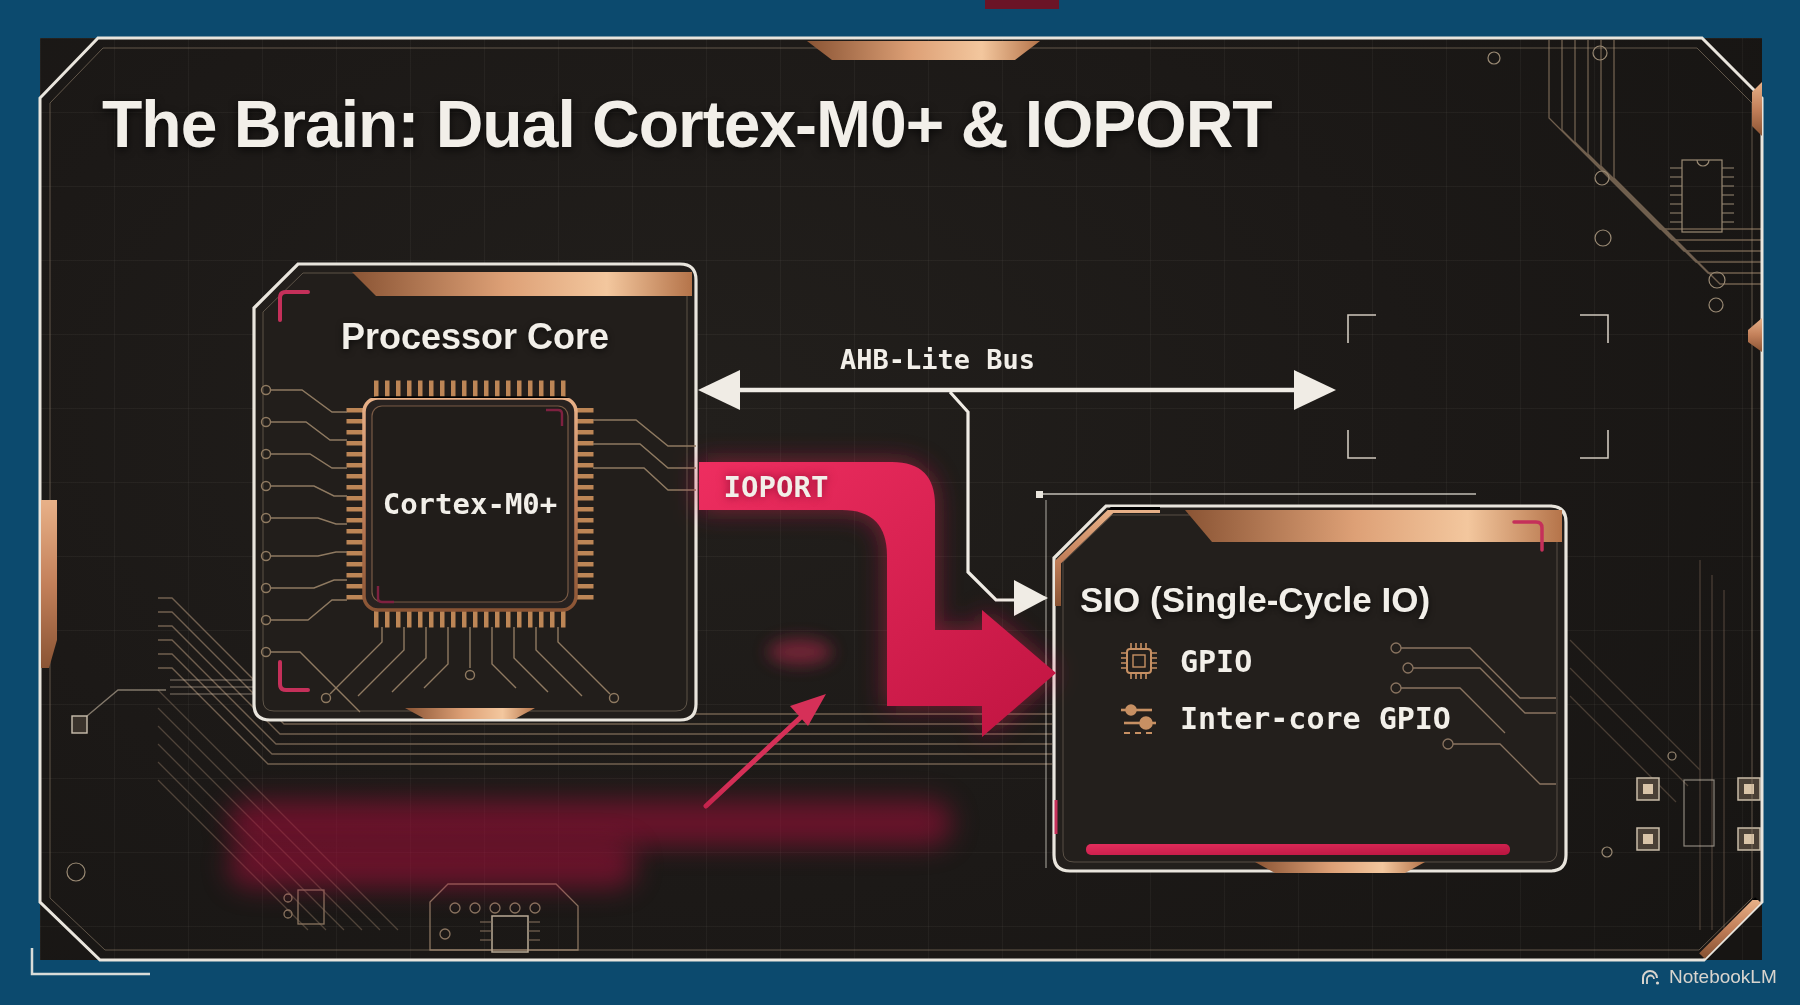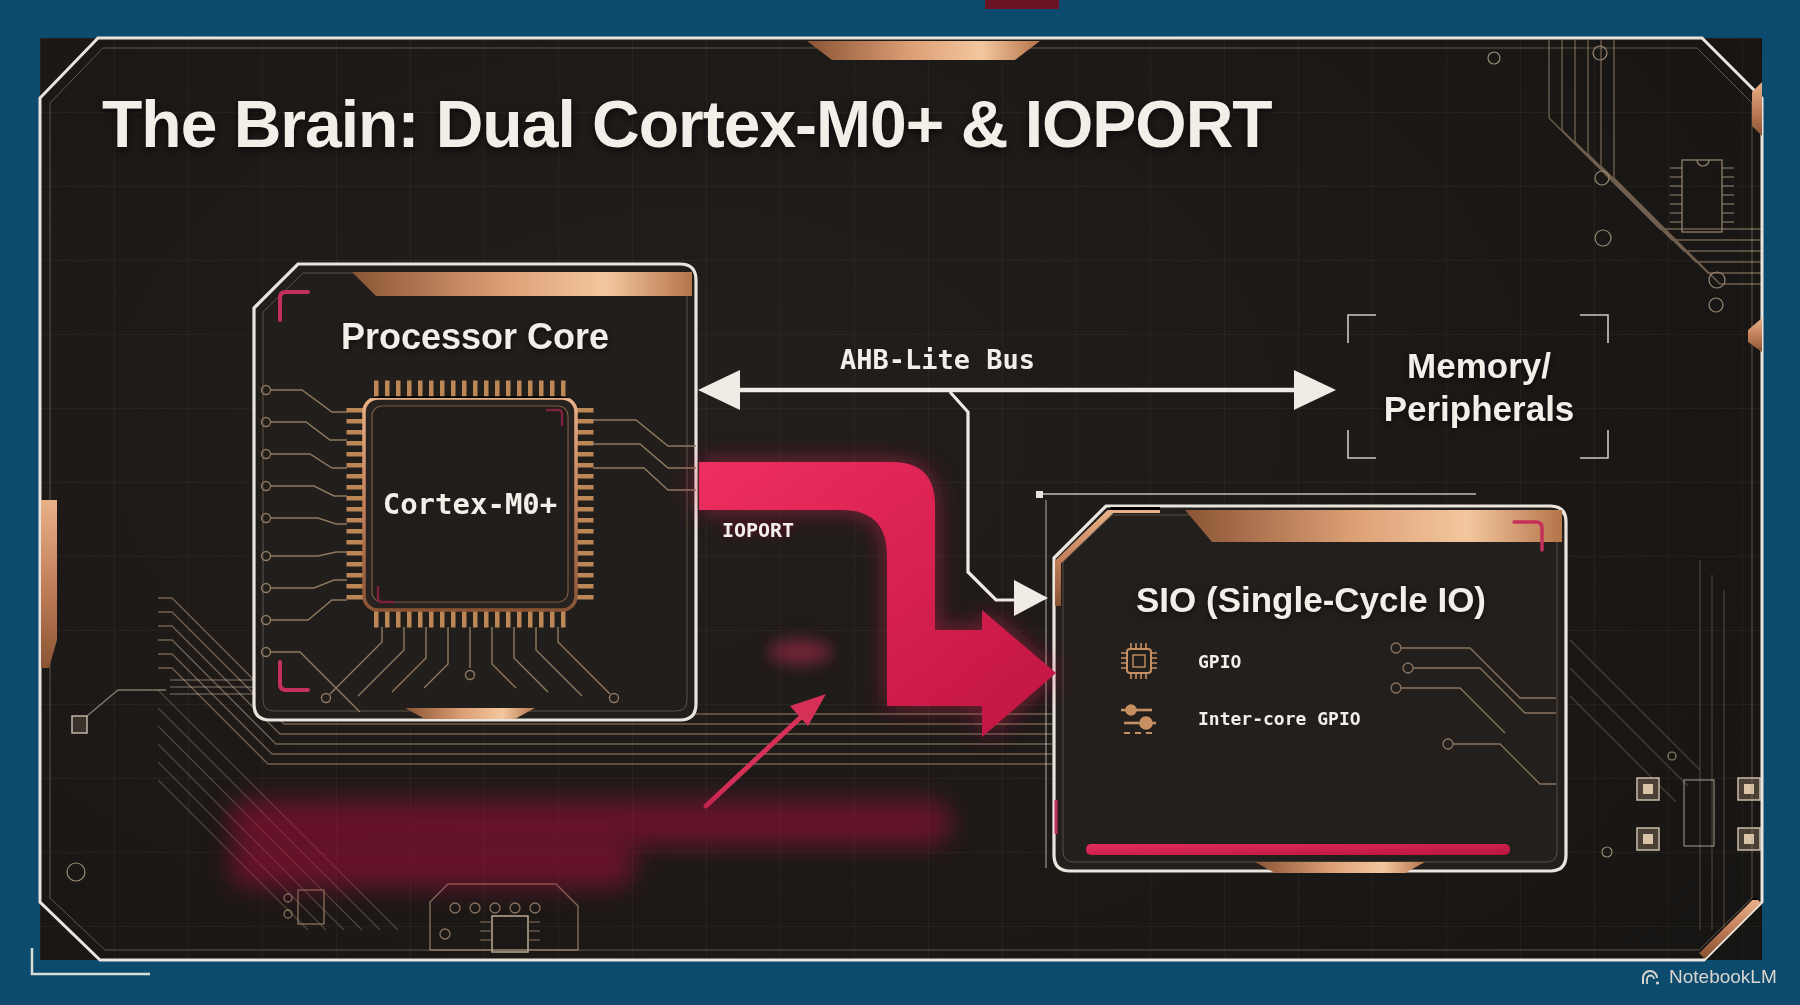--- a/index.html
+++ b/index.html
@@ -17,30 +17,30 @@
     letter-spacing:-1px;text-shadow:0 3px 8px rgba(0,0,0,.65);}
   .proc-title{left:254px;top:316px;width:442px;text-align:center;font-size:36px;
     font-weight:700;text-shadow:0 2px 6px rgba(0,0,0,.6);}
   .chip-label{left:364px;top:398px;width:212px;height:212px;display:flex;
     align-items:center;justify-content:center;
     font-family:"DejaVu Sans Mono",monospace;font-size:29px;font-weight:600;}
   .bus-label{left:840px;top:344px;width:320px;
     font-family:"DejaVu Sans Mono",monospace;font-size:27px;font-weight:600;}
   .mem-label{left:1348px;top:344px;width:262px;text-align:center;
     font-size:35px;font-weight:600;line-height:43px;text-shadow:0 2px 6px rgba(0,0,0,.6);}
-  .ioport-label{left:652px;top:470px;width:212px;text-align:center;
-    font-family:"DejaVu Sans Mono",monospace;font-size:20px;font-weight:700;
-    text-shadow:0 0 10px rgba(120,5,40,.8);margin-top:48px;}
-  .sio-title{left:1080px;top:580px;width:462px;text-align:center;font-size:35px;
+  .ioport-label{left:670px;top:470px;width:212px;text-align:center;
+    font-family:"DejaVu Sans Mono",monospace;font-size:29px;font-weight:700;
+    text-shadow:0 0 10px rgba(120,5,40,.8);}
+  .sio-title{left:1080px;top:580px;width:462px;font-size:35px;
     font-weight:700;text-shadow:0 2px 6px rgba(0,0,0,.6);}
   .sio-items{left:1116px;top:638px;width:430px;display:flex;flex-direction:column;gap:11px;}
   .sio-row{display:flex;align-items:center;height:46px;}
   .sio-row .ic{width:46px;height:46px;flex:0 0 46px;display:flex;align-items:center;justify-content:center;}
-  .sio-row .lbl{margin-left:36px;font-family:"DejaVu Sans Mono",monospace;
-    font-size:18px;font-weight:600;color:#f2efe9;}
+  .sio-row .lbl{margin-left:18px;font-family:"DejaVu Sans Mono",monospace;
+    font-size:30px;font-weight:600;color:#f2efe9;}
   .glow-strip{position:absolute;border-radius:24px;background:rgba(165,14,58,.55);
     filter:blur(13px);}
   .annotation{left:243px;top:804px;width:760px;
     font-family:"DejaVu Sans Mono",monospace;font-size:27px;font-weight:600;
     line-height:40px;color:#ffeaee;
     text-shadow:0 0 8px rgba(255,70,120,.95),0 0 22px rgba(225,25,85,.8);}
   .watermark{left:1640px;top:966px;width:150px;display:flex;gap:7px;
     color:#d8d4ce;font-size:19px;font-weight:500;}
 </style>
 </head>
@@ -285,24 +285,20 @@
     </g>
   </svg>
 
   <div class="txt page-title">The Brain: Dual Cortex-M0+ &amp; IOPORT</div>
 
   <div class="txt proc-title">Processor Core</div>
   <div class="txt chip-label">Cortex-M0+</div>
 
   <div class="txt bus-label">AHB-Lite Bus</div>
 
-  <div class="txt mem-label">
-    <div>Memory/</div>
-    <div>Peripherals</div>
-  </div>
 
   <div class="txt ioport-label">IOPORT</div>
 
   <div class="txt sio-title">SIO (Single-Cycle IO)</div>
 
   <div class="txt sio-items">
     <div class="sio-row">
       <span class="ic">
         <svg width="42" height="42" viewBox="0 0 42 42" fill="none" stroke="#c79063" stroke-width="2">
           <rect x="9" y="9" width="24" height="24" rx="3"></rect>

